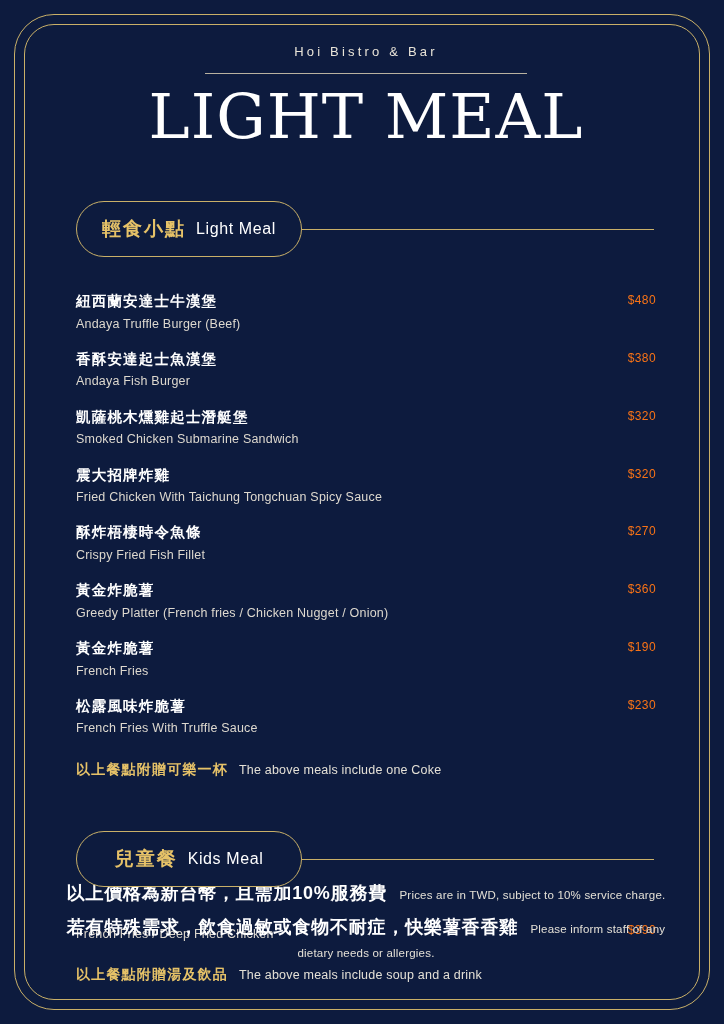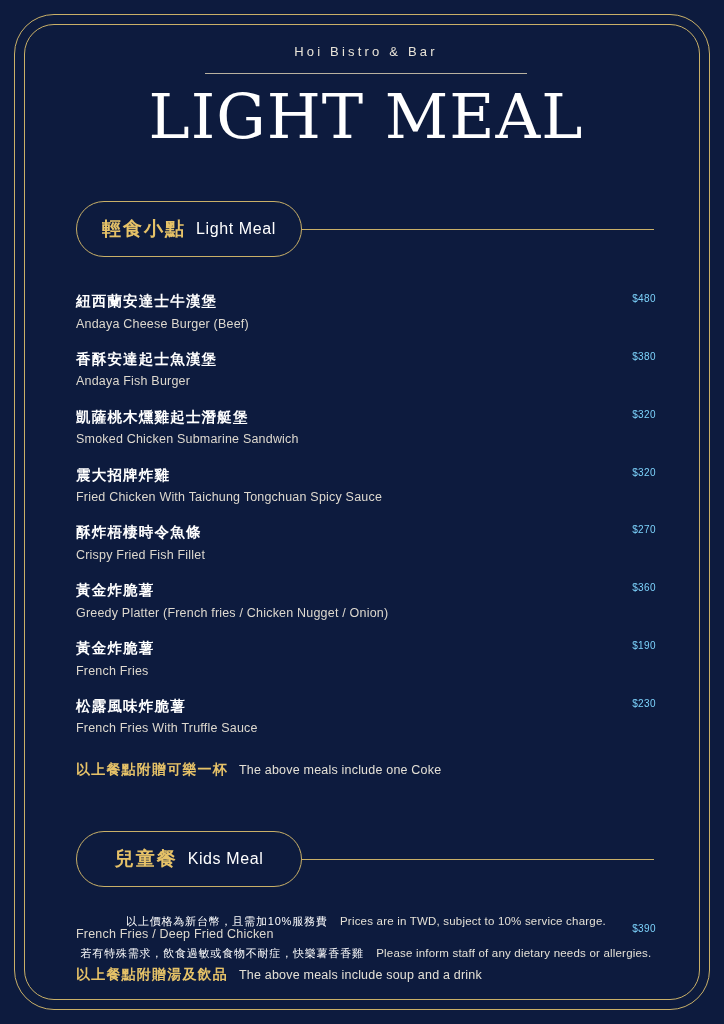--- a/index.html
+++ b/index.html
@@ -138,22 +138,22 @@
     line-height: 1.35;
   }
   .item-en {
     font-size: 12.5px;
     color: #ded9cf;
     letter-spacing: 0.2px;
     margin-top: 4px;
     line-height: 1.3;
   }
   .item-price {
-    font-size: 10px;
-    color: #7dd3fc;
+    font-size: 12px;
+    color: #f97316;
     white-space: nowrap;
     padding-top: 1px;
     letter-spacing: 0.4px;
   }
 
   .note {
     padding: 6px 12px 0 12px;
     display: flex;
     align-items: baseline;
     gap: 11px;
@@ -177,22 +177,22 @@
     right: 60px;
     bottom: 52px;
     text-align: center;
   }
   .footer-line {
     margin-bottom: 9px;
     line-height: 1.4;
   }
   .footer-zh {
     color: #ffffff;
-    font-size: 11px;
-    font-weight: 400;
+    font-size: 18px;
+    font-weight: 700;
     letter-spacing: 0.8px;
   }
   .footer-en {
     color: #e4e0d6;
     font-size: 11.5px;
     letter-spacing: 0.2px;
     margin-left: 8px;
   }
 </style>
 </head>
@@ -213,21 +213,21 @@
       <span class="pill-zh">輕食小點</span>
       <span class="pill-en">Light Meal</span>
     </div>
   </div>
 
   <div class="items">
 
     <div class="item">
       <div class="item-text">
         <div class="item-zh">紐西蘭安達士牛漢堡</div>
-        <div class="item-en">Andaya Cheese Burger (Beef)</div>
+        <div class="item-en">Andaya Truffle Burger (Beef)</div>
       </div>
       <div class="item-price">$480</div>
     </div>
 
     <div class="item">
       <div class="item-text">
         <div class="item-zh">香酥安達起士魚漢堡</div>
         <div class="item-en">Andaya Fish Burger</div>
       </div>
       <div class="item-price">$380</div>

